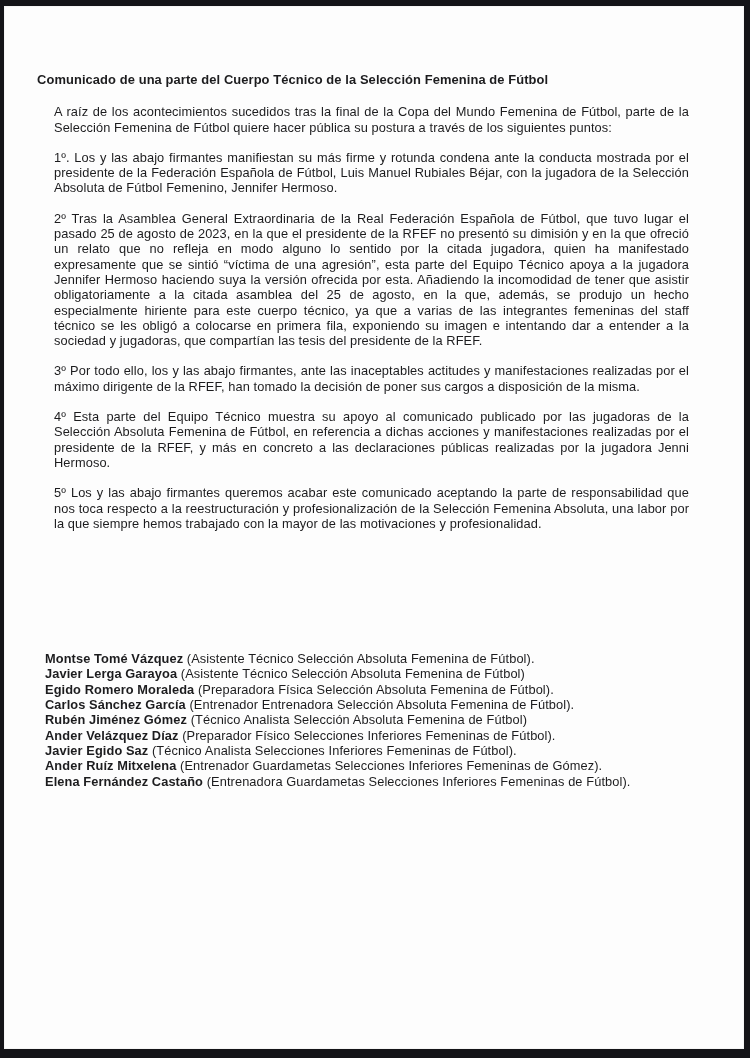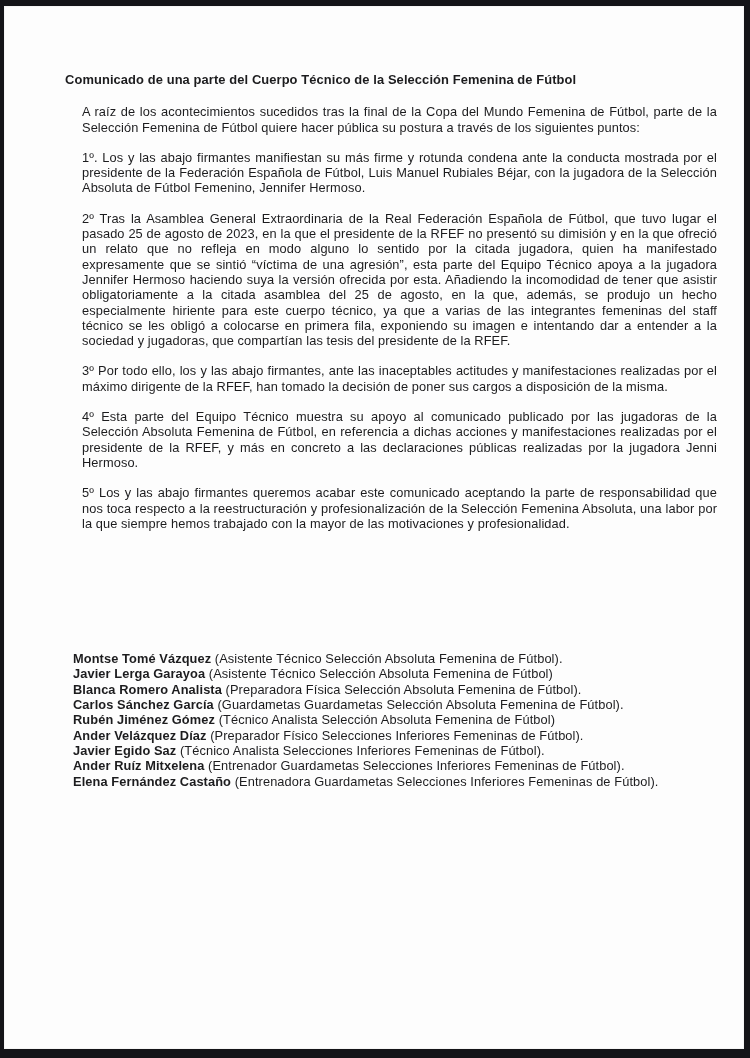--- a/index.html
+++ b/index.html
@@ -24,21 +24,21 @@
     top: 6px;
     left: 4px;
     right: 6px;
     bottom: 9px;
     background: #fdfdfd;
     box-shadow: inset 0 0 0 1px rgba(0,0,0,0.03);
   }
   .content {
     position: absolute;
     top: 66px;
-    left: 61px;
+    left: 33px;
     width: 652px;
     color: #1c1c1e;
     font-size: 12.8px;
     line-height: 15.3px;
     letter-spacing: 0.1px;
   }
   .doc-title {
     font-size: 12.9px;
     font-weight: 700;
     margin: 0 0 17px 0;
@@ -72,24 +72,24 @@
       <p class="para">A raíz de los acontecimientos sucedidos tras la final de la Copa del Mundo Femenina de Fútbol, parte de la Selección Femenina de Fútbol quiere hacer pública su postura a través de los siguientes puntos:</p>
       <p class="para">1º. Los y las abajo firmantes manifiestan su más firme y rotunda condena ante la conducta mostrada por el presidente de la Federación Española de Fútbol, Luis Manuel Rubiales Béjar, con la jugadora de la Selección Absoluta de Fútbol Femenino, Jennifer Hermoso.</p>
       <p class="para">2º Tras la Asamblea General Extraordinaria de la Real Federación Española de Fútbol, que tuvo lugar el pasado 25 de agosto de 2023, en la que el presidente de la RFEF no presentó su dimisión y en la que ofreció un relato que no refleja en modo alguno lo sentido por la citada jugadora, quien ha manifestado expresamente que se sintió “víctima de una agresión”, esta parte del Equipo Técnico apoya a la jugadora Jennifer Hermoso haciendo suya la versión ofrecida por esta. Añadiendo la incomodidad de tener que asistir obligatoriamente a la citada asamblea del 25 de agosto, en la que, además, se produjo un hecho especialmente hiriente para este cuerpo técnico, ya que a varias de las integrantes femeninas del staff técnico se les obligó a colocarse en primera fila, exponiendo su imagen e intentando dar a entender a la sociedad y jugadoras, que compartían las tesis del presidente de la RFEF.</p>
       <p class="para">3º Por todo ello, los y las abajo firmantes, ante las inaceptables actitudes y manifestaciones realizadas por el máximo dirigente de la RFEF, han tomado la decisión de poner sus cargos a disposición de la misma.</p>
       <p class="para">4º Esta parte del Equipo Técnico muestra su apoyo al comunicado publicado por las jugadoras de la Selección Absoluta Femenina de Fútbol, en referencia a dichas acciones y manifestaciones realizadas por el presidente de la RFEF, y más en concreto a las declaraciones públicas realizadas por la jugadora Jenni Hermoso.</p>
       <p class="para">5º Los y las abajo firmantes queremos acabar este comunicado aceptando la parte de responsabilidad que nos toca respecto a la reestructuración y profesionalización de la Selección Femenina Absoluta, una labor por la que siempre hemos trabajado con la mayor de las motivaciones y profesionalidad.</p>
 
       <div class="signatories">
         <p class="sig"><span class="sig-name">Montse Tomé Vázquez</span><span> (Asistente Técnico Selección Absoluta Femenina de Fútbol).</span></p>
         <p class="sig"><span class="sig-name">Javier Lerga Garayoa</span><span> (Asistente Técnico Selección Absoluta Femenina de Fútbol)</span></p>
-        <p class="sig"><span class="sig-name">Blanca Romero Analista</span><span> (Preparadora Física Selección Absoluta Femenina de Fútbol).</span></p>
-        <p class="sig"><span class="sig-name">Carlos Sánchez García</span><span> (Guardametas Guardametas Selección Absoluta Femenina de Fútbol).</span></p>
+        <p class="sig"><span class="sig-name">Egido Romero Moraleda</span><span> (Preparadora Física Selección Absoluta Femenina de Fútbol).</span></p>
+        <p class="sig"><span class="sig-name">Carlos Sánchez García</span><span> (Entrenador Entrenadora Selección Absoluta Femenina de Fútbol).</span></p>
         <p class="sig"><span class="sig-name">Rubén Jiménez Gómez</span><span> (Técnico Analista Selección Absoluta Femenina de Fútbol)</span></p>
         <p class="sig"><span class="sig-name">Ander Velázquez Díaz</span><span> (Preparador Físico Selecciones Inferiores Femeninas de Fútbol).</span></p>
         <p class="sig"><span class="sig-name">Javier Egido Saz</span><span> (Técnico Analista Selecciones Inferiores Femeninas de Fútbol).</span></p>
-        <p class="sig"><span class="sig-name">Ander Ruíz Mitxelena</span><span> (Entrenador Guardametas Selecciones Inferiores Femeninas de Fútbol).</span></p>
+        <p class="sig"><span class="sig-name">Ander Ruíz Mitxelena</span><span> (Entrenador Guardametas Selecciones Inferiores Femeninas de Gómez).</span></p>
         <p class="sig"><span class="sig-name">Elena Fernández Castaño</span><span> (Entrenadora Guardametas Selecciones Inferiores Femeninas de Fútbol).</span></p>
       </div>
 
     </div>
   </div>
 </div>
 
 </body></html>

